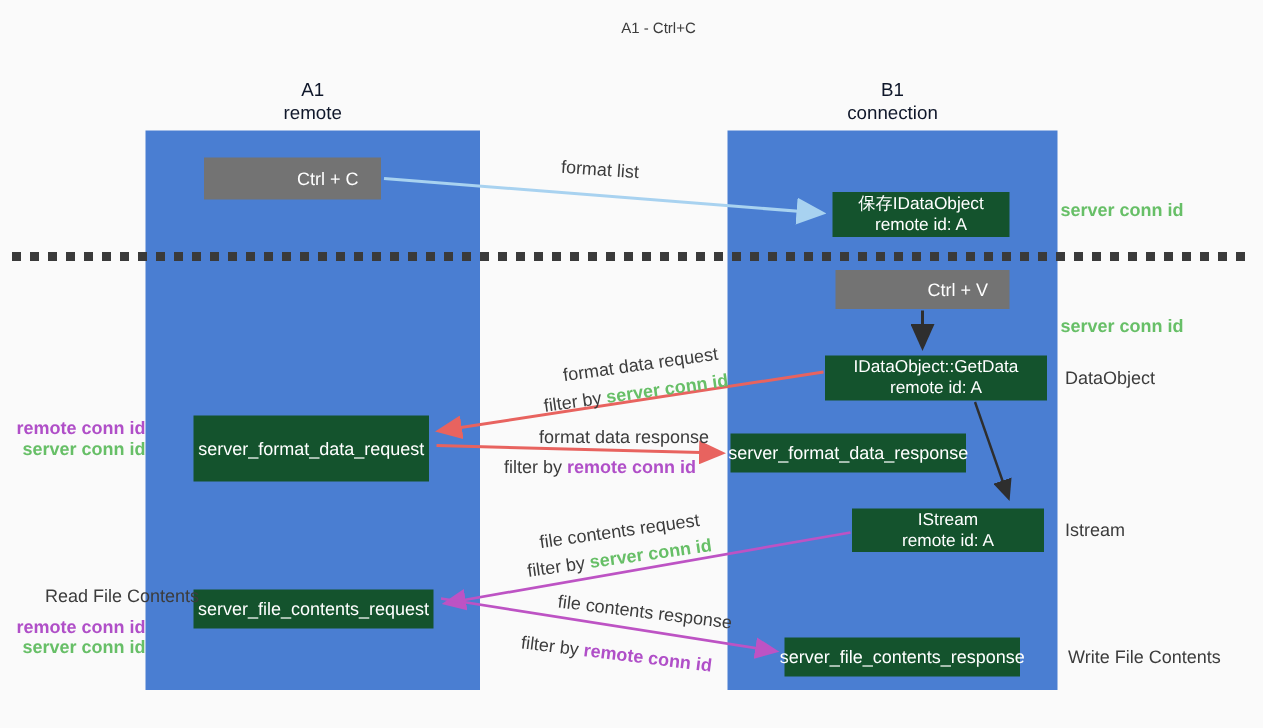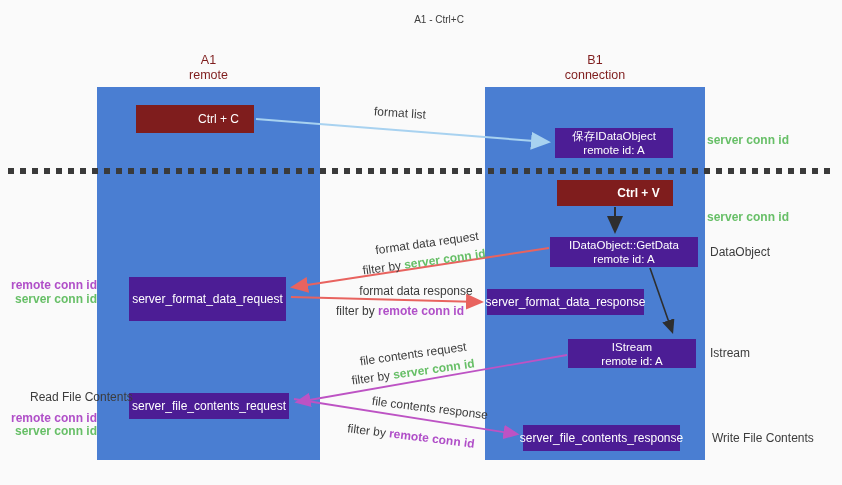--- a/index.html
+++ b/index.html
@@ -5,31 +5,31 @@
   html,body{margin:0;padding:0;background:#fafafa;}
   .canvas{
     position:relative;width:842px;height:485px;background:#fafafa;
     font-family:"Liberation Sans", sans-serif;color:#3c3c3c;overflow:hidden;
   }
   .title{
     position:absolute;left:0;right:0;top:10px;text-align:center;
     font-size:10px;line-height:20px;color:#3c3c3c;padding-left:36px;
   }
   .lane{position:absolute;background:#4a7ed2;top:87px;height:373px;}
-  .lane-header{position:absolute;top:53px;text-align:center;font-size:12.5px;line-height:15px;color:#7f1d1d;}
+  .lane-header{position:absolute;top:53px;text-align:center;font-size:12.5px;line-height:15px;color:#0f172a;}
   .dashes{
     position:absolute;left:8px;top:168px;width:828px;height:6px;
     background:repeating-linear-gradient(to right,#3a3a3a 0 6px,transparent 6px 12px);
   }
   .node{
     position:absolute;display:flex;flex-direction:column;align-items:center;justify-content:center;
     color:#fff;font-size:12px;line-height:14px;text-align:center;box-sizing:border-box;
   }
-  .node.green{background:#7f1d1d;padding-left:47px;}
-  .node.orange{background:#4c1d95;}
+  .node.green{background:#737373;padding-left:47px;}
+  .node.orange{background:#14532d;}
   .node .l2{font-size:11.5px;}
   svg.arrows{position:absolute;left:0;top:0;pointer-events:none;}
   .alabel{
     position:absolute;font-size:12px;white-space:nowrap;color:#3c3c3c;
   }
   .alabel .green,.side .green,.lgrp .green{color:#67bf67;font-weight:bold;}
   .alabel .purple,.side .purple,.lgrp .purple{color:#b04fc8;font-weight:bold;}
   .side{position:absolute;font-size:12px;white-space:nowrap;}
   .side.greenb{color:#67bf67;font-weight:bold;}
   .lgrp{position:absolute;left:0;width:97px;text-align:right;font-size:12px;line-height:13.5px;font-weight:bold;white-space:nowrap;}
@@ -60,21 +60,21 @@
 
   <div class="node green" style="left:136px;top:105px;width:118px;height:28px;">
     <div>Ctrl + C</div>
   </div>
 
   <div class="node orange" style="left:555px;top:128px;width:118px;height:30px;">
     <div class="l2">保存IDataObject</div>
     <div class="l2">remote id: A</div>
   </div>
 
-  <div class="node green" style="left:557px;top:180px;width:116px;height:26px;font-weight:bold;">
+  <div class="node green" style="left:557px;top:180px;width:116px;height:26px;">
     <div>Ctrl + V</div>
   </div>
 
   <div class="node orange" style="left:550px;top:237px;width:148px;height:30px;">
     <div class="l2">IDataObject::GetData</div>
     <div class="l2">remote id: A</div>
   </div>
 
   <div class="node orange" style="left:129px;top:277px;width:157px;height:44px;">
     <div>server_format_data_request</div>

